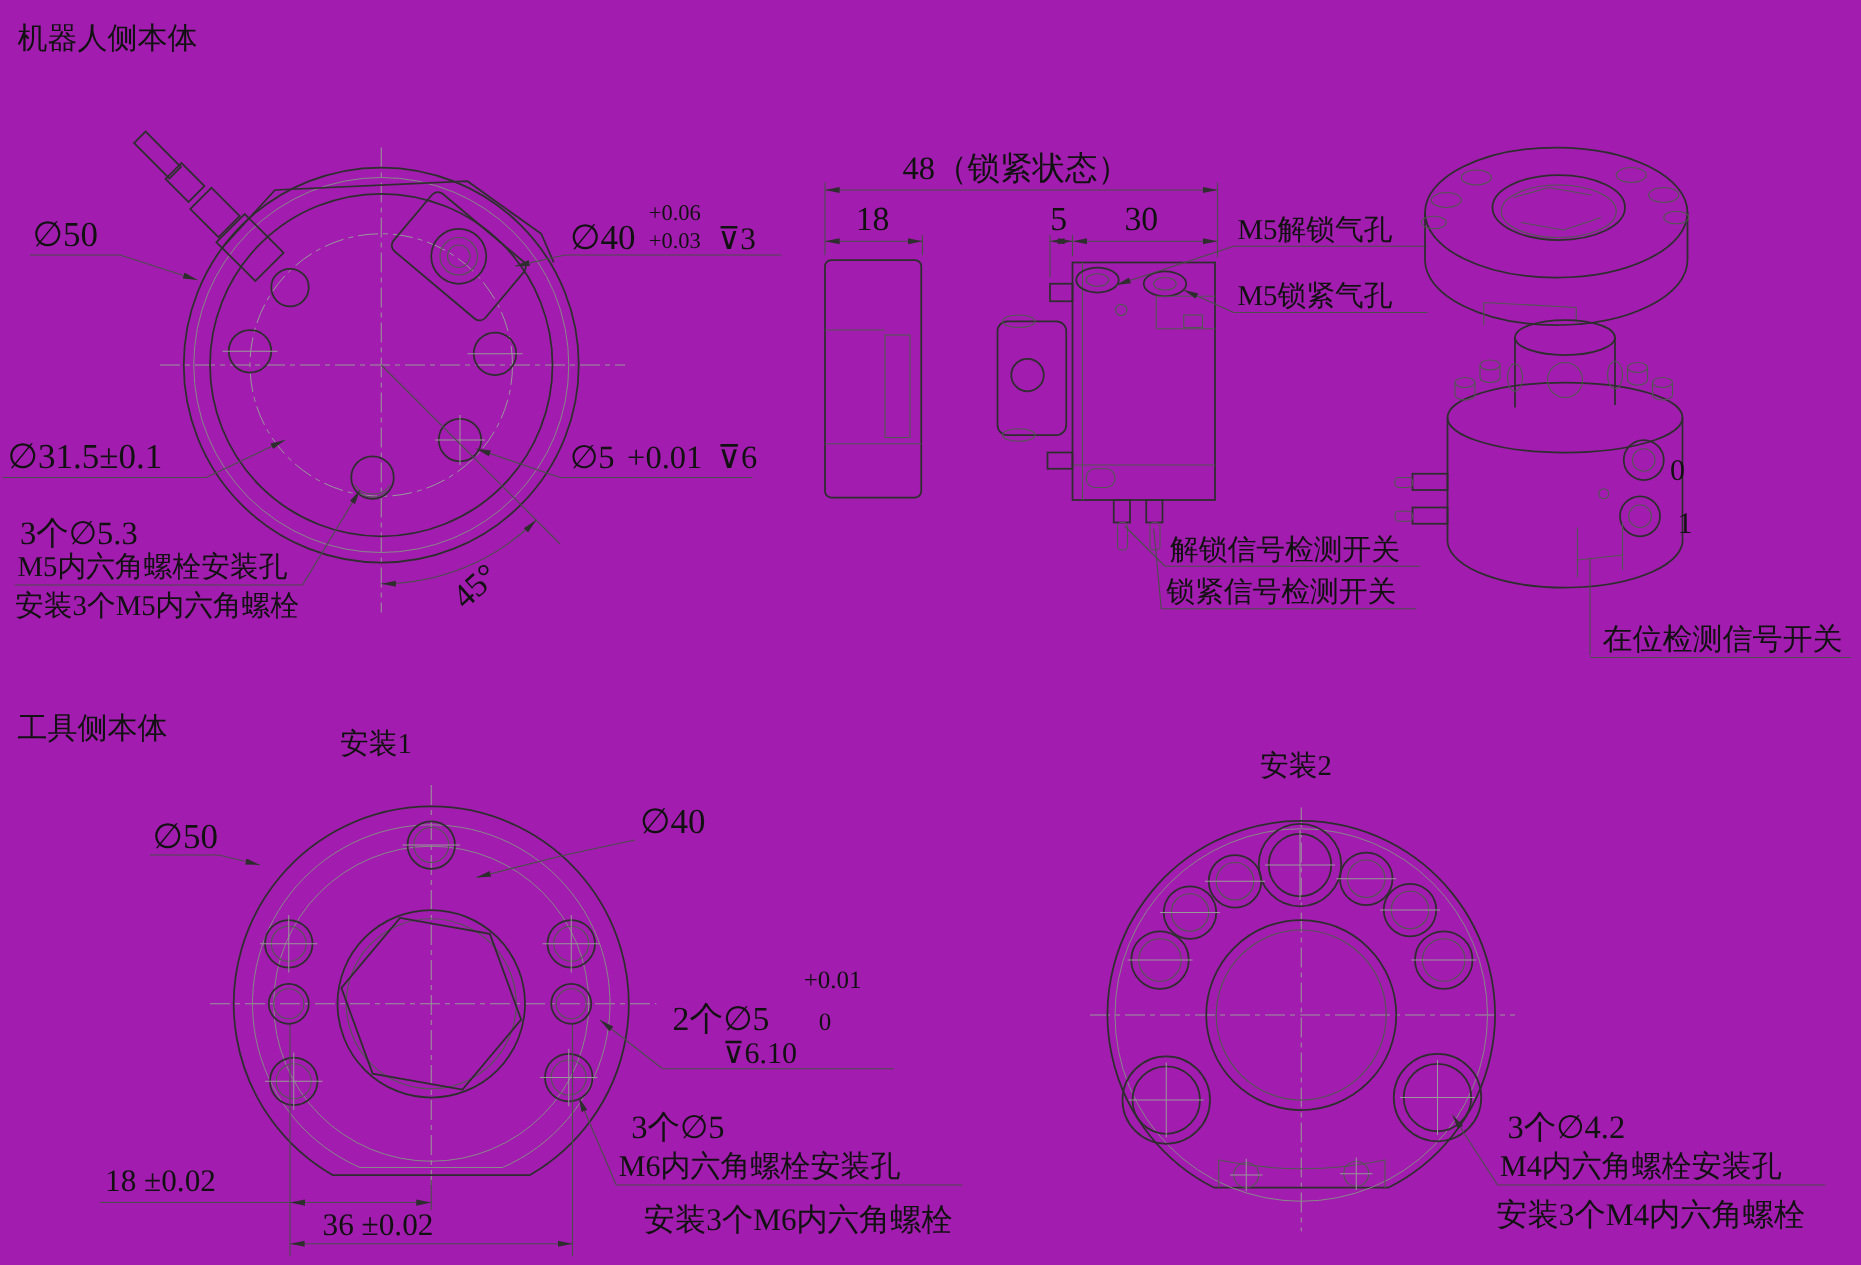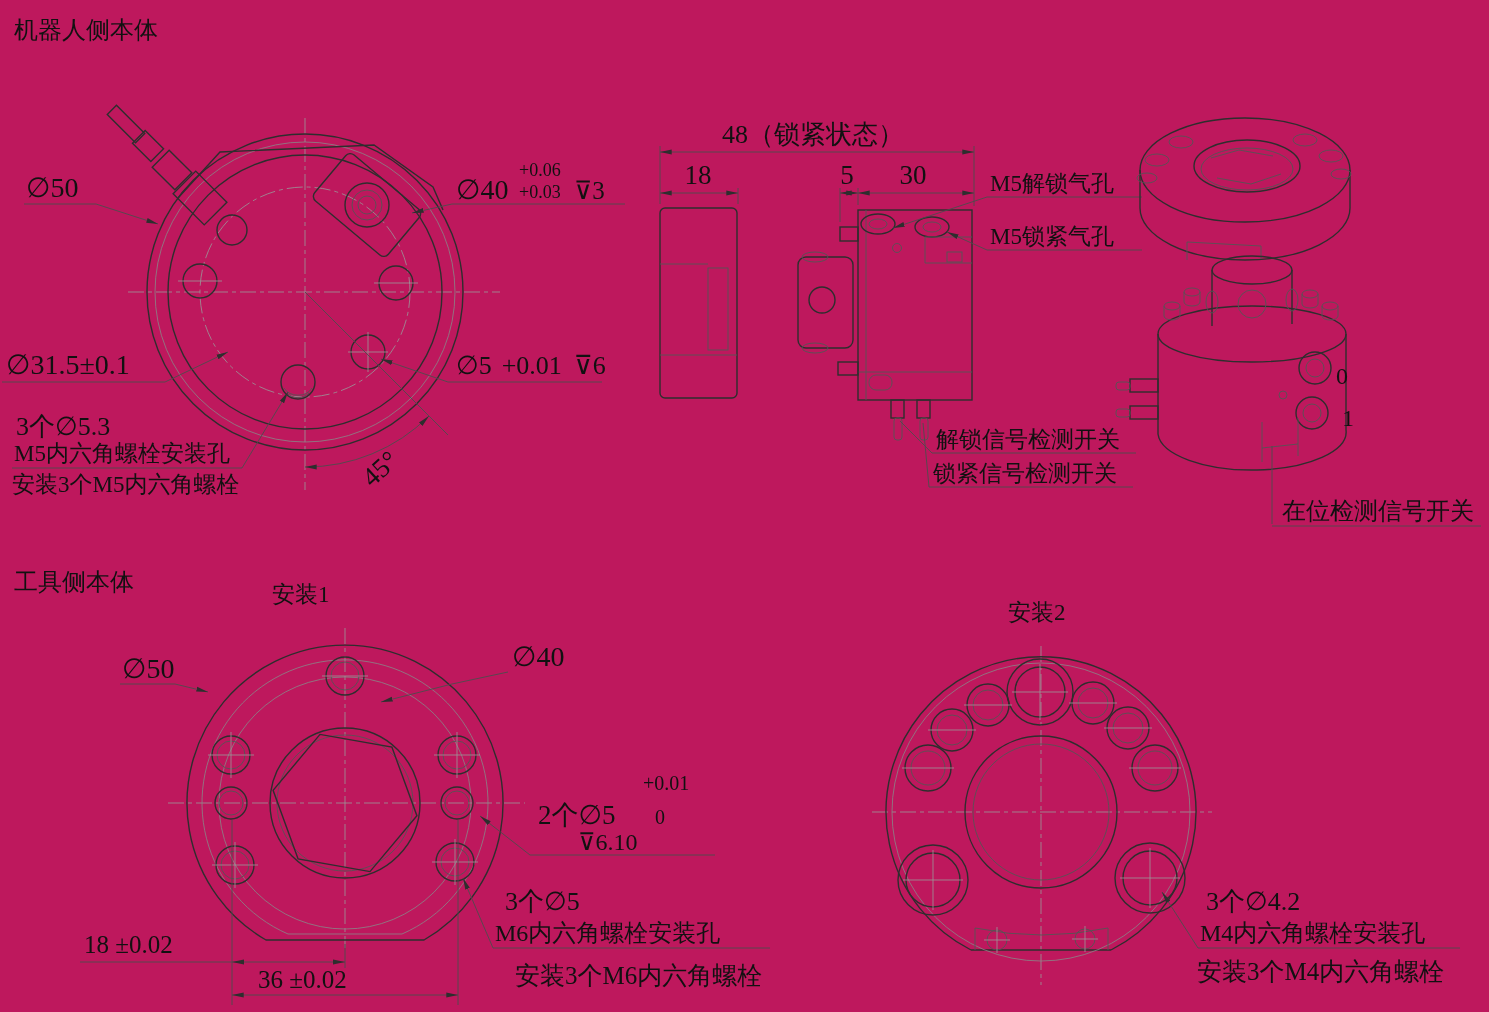--- a/index.html
+++ b/index.html
@@ -1,16 +1,16 @@
 <!DOCTYPE html>
 <html><head>
 <meta charset="utf-8">
 <style>
   html,body{margin:0;padding:0;background:#fff;}
-  .canvas{position:relative;width:1489px;height:1012px;background:#be185d;overflow:hidden;
+  .canvas{position:relative;width:1489px;height:1012px;background:#a21caf;overflow:hidden;
           font-family:"Liberation Serif","DejaVu Serif",serif;}
   svg text{font-family:"Liberation Serif","DejaVu Serif",serif;fill:#111;}
   .geo{stroke:#2e2e2e;fill:none;stroke-width:1.4;}
   .geo2{stroke:#555;fill:none;stroke-width:0.9;}
   .thin{stroke:#4d4d4d;fill:none;stroke-width:0.9;}
   .lite{stroke:#888;fill:none;stroke-width:0.8;}
   .cl{stroke:#999;fill:none;stroke-width:0.8;stroke-dasharray:16 4 4 4;}
   .tick{stroke:#999;fill:none;stroke-width:0.8;}
 </style>
 </head>

